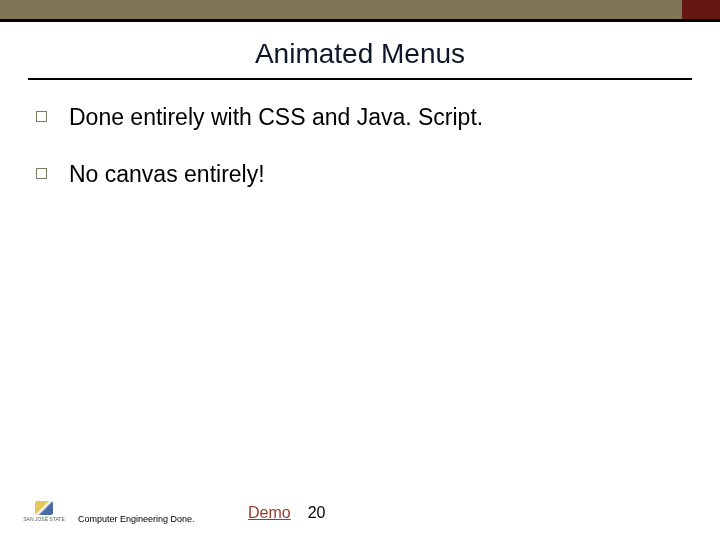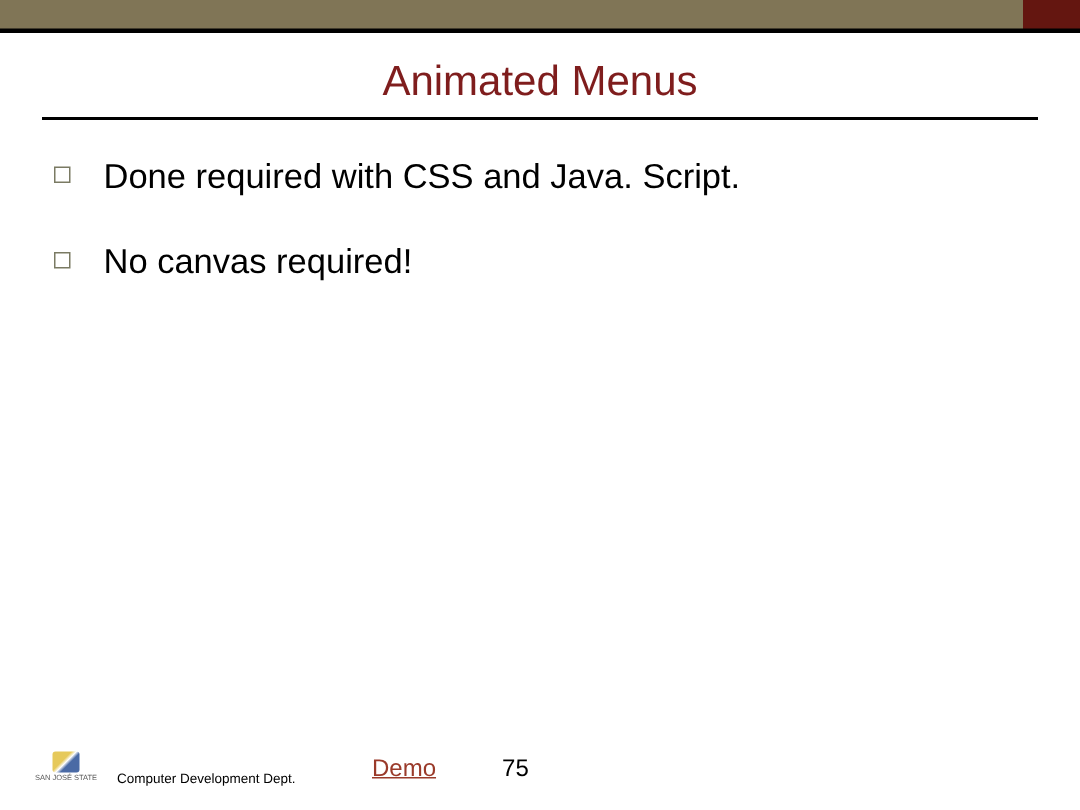--- a/index.html
+++ b/index.html
@@ -26,21 +26,21 @@
     background: #641610;
     border-bottom: 3px solid #000;
   }
   .title-wrap {
     text-align: center;
     margin-top: 16px;
   }
   .title {
     font-size: 28px;
     font-weight: normal;
-    color: #7f1d1d;
+    color: #0f172a;
   }
   .title-underline {
     margin: 8px 28px 0 28px;
     border-bottom: 2px solid #000;
   }
   .content {
     padding: 24px 36px 0 36px;
   }
   .bullet-row {
     display: flex;
@@ -96,21 +96,21 @@
     width: 170px;
   }
   .footer-col.center {
     flex: 1;
     text-align: center;
   }
   .demo {
     font-size: 16px;
     color: #9a3a2a;
     text-decoration: underline;
-    margin-right: 44px;
+    margin-right: 17px;
     margin-bottom: 4px;
   }
   .page-num {
     font-size: 16px;
     color: #000;
     margin-bottom: 4px;
   }
 </style>
 </head>
 <body>
@@ -121,31 +121,31 @@
 </div>
 
 <div class="title-wrap">
   <h1 class="title">Animated Menus</h1>
   <div class="title-underline"></div>
 </div>
 
 <div class="content">
   <div class="bullet-row">
     <div class="bullet-box"></div>
-    <div class="bullet-text">Done required with CSS and Java. Script.</div>
+    <div class="bullet-text">Done entirely with CSS and Java. Script.</div>
   </div>
   <div class="bullet-row">
     <div class="bullet-box"></div>
-    <div class="bullet-text">No canvas required!</div>
+    <div class="bullet-text">No canvas entirely!</div>
   </div>
 </div>
 
 <div class="footer">
   <div class="logo">
     <div class="logo-shape"></div>
     <div>SAN JOSÉ STATE</div>
   </div>
   <div class="footer-col left">
-    <div>Computer Development Dept.</div>
+    <div>Computer Engineering Done.</div>
   </div>
   <div class="demo">Demo</div>
-  <div class="page-num">75</div>
+  <div class="page-num">20</div>
 </div>
 
 </body></html>

